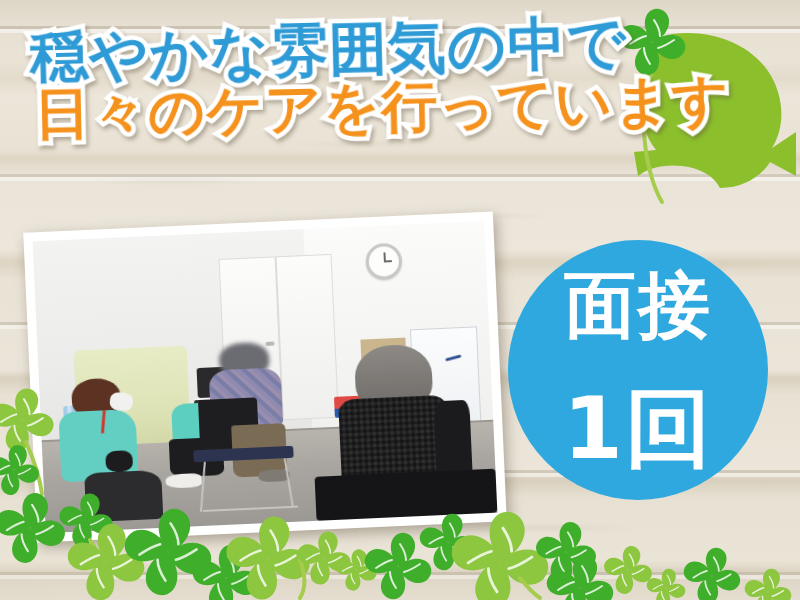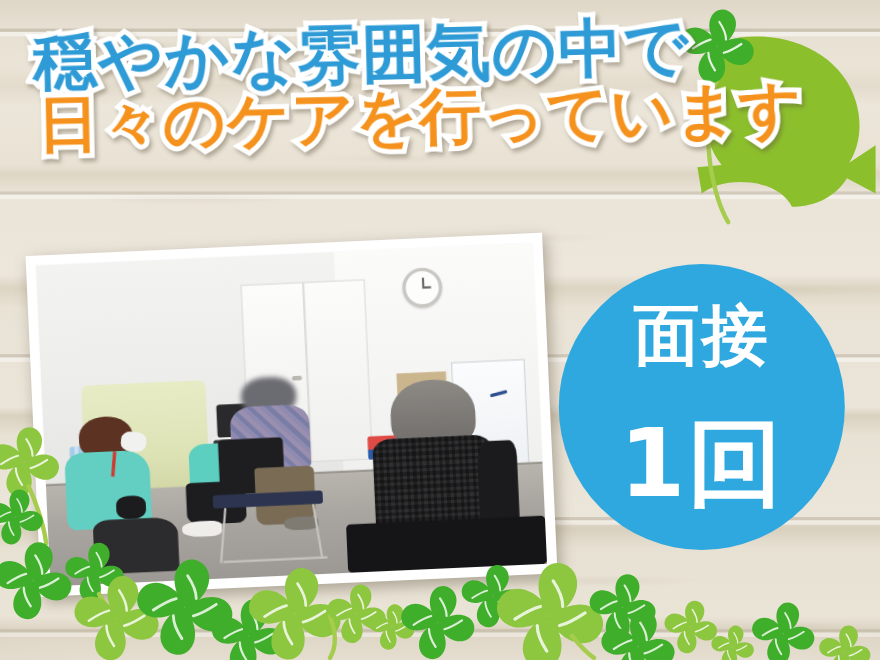--- a/index.html
+++ b/index.html
@@ -382,21 +382,21 @@
     align-items: center;
     justify-content: center;
   }
   .badge-top, .badge-bottom {
     color: #ffffff;
     font-family: "DejaVu Sans", "Liberation Sans", sans-serif;
     font-weight: bold;
     line-height: 1;
     letter-spacing: 2px;
   }
-  .badge-top { font-size: 60px; margin-bottom: 8px; font-family: Liberation Serif, serif; }
+  .badge-top { font-size: 72px; margin-bottom: 8px; }
   .badge-bottom { font-size: 86px; margin-top: 36px; }
 
   
   .deco {
     position: absolute;
     inset: 0;
     z-index: 20;
     pointer-events: none;
   }
   .deco-back { z-index: 8; }

